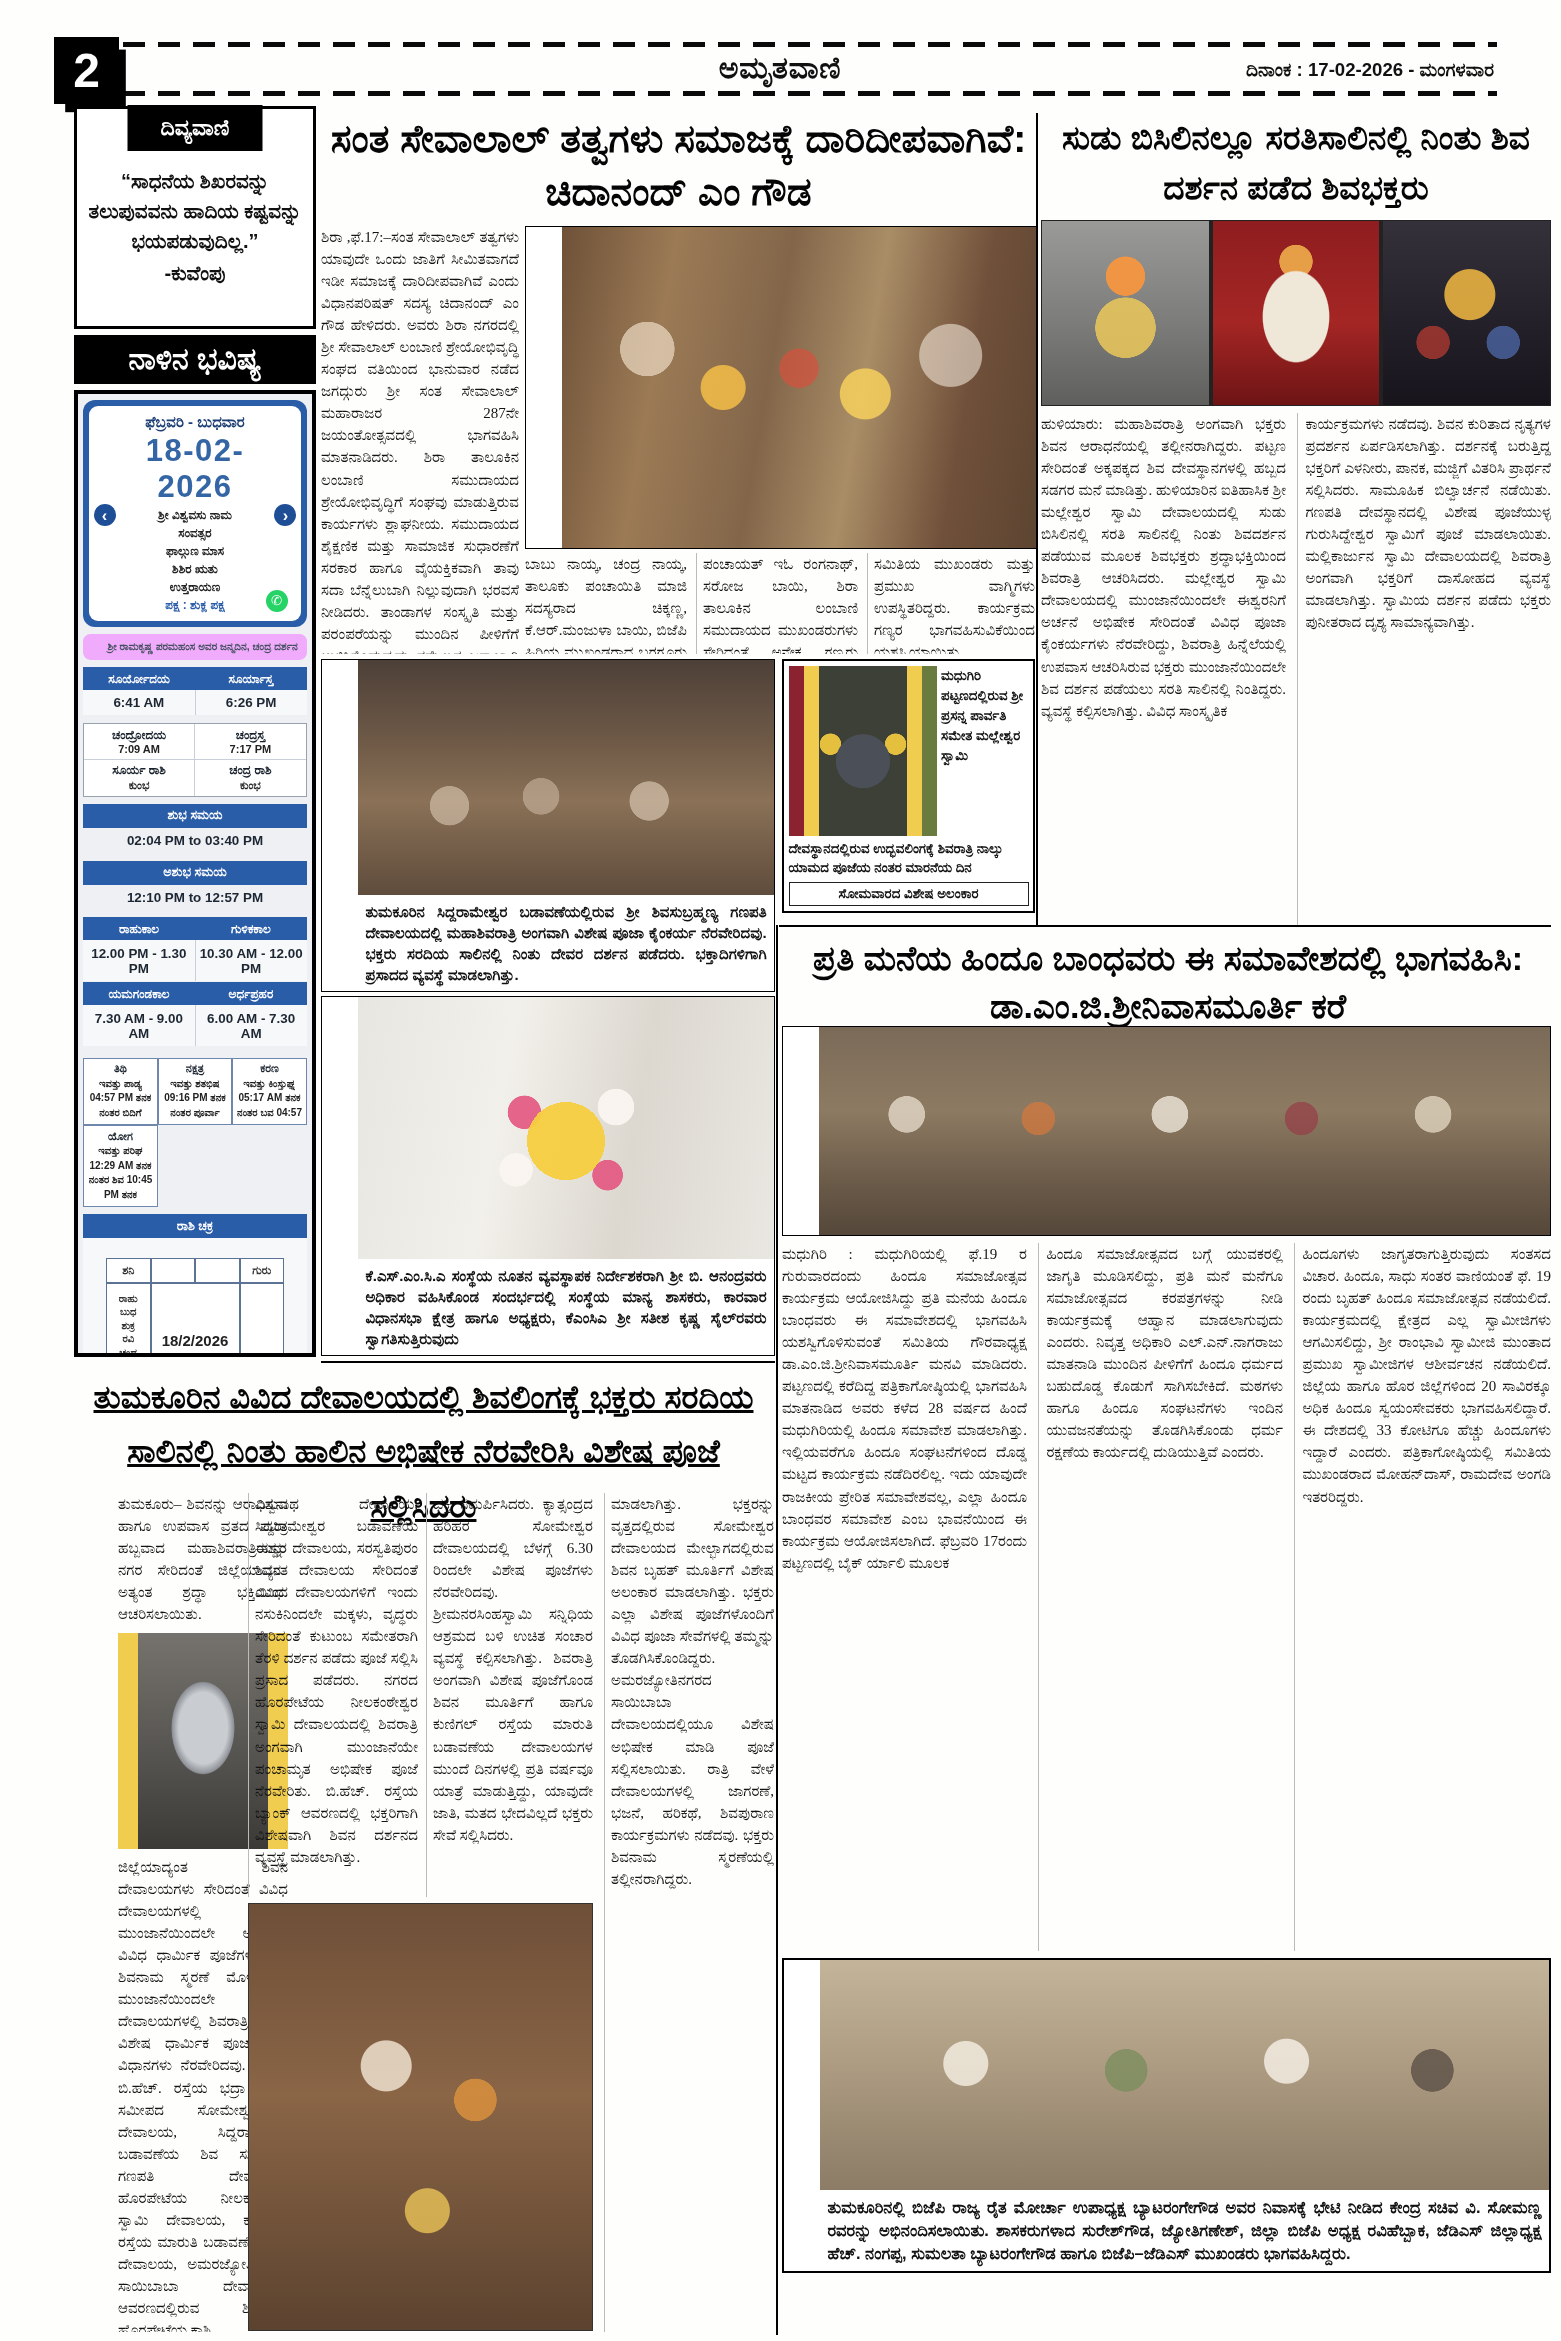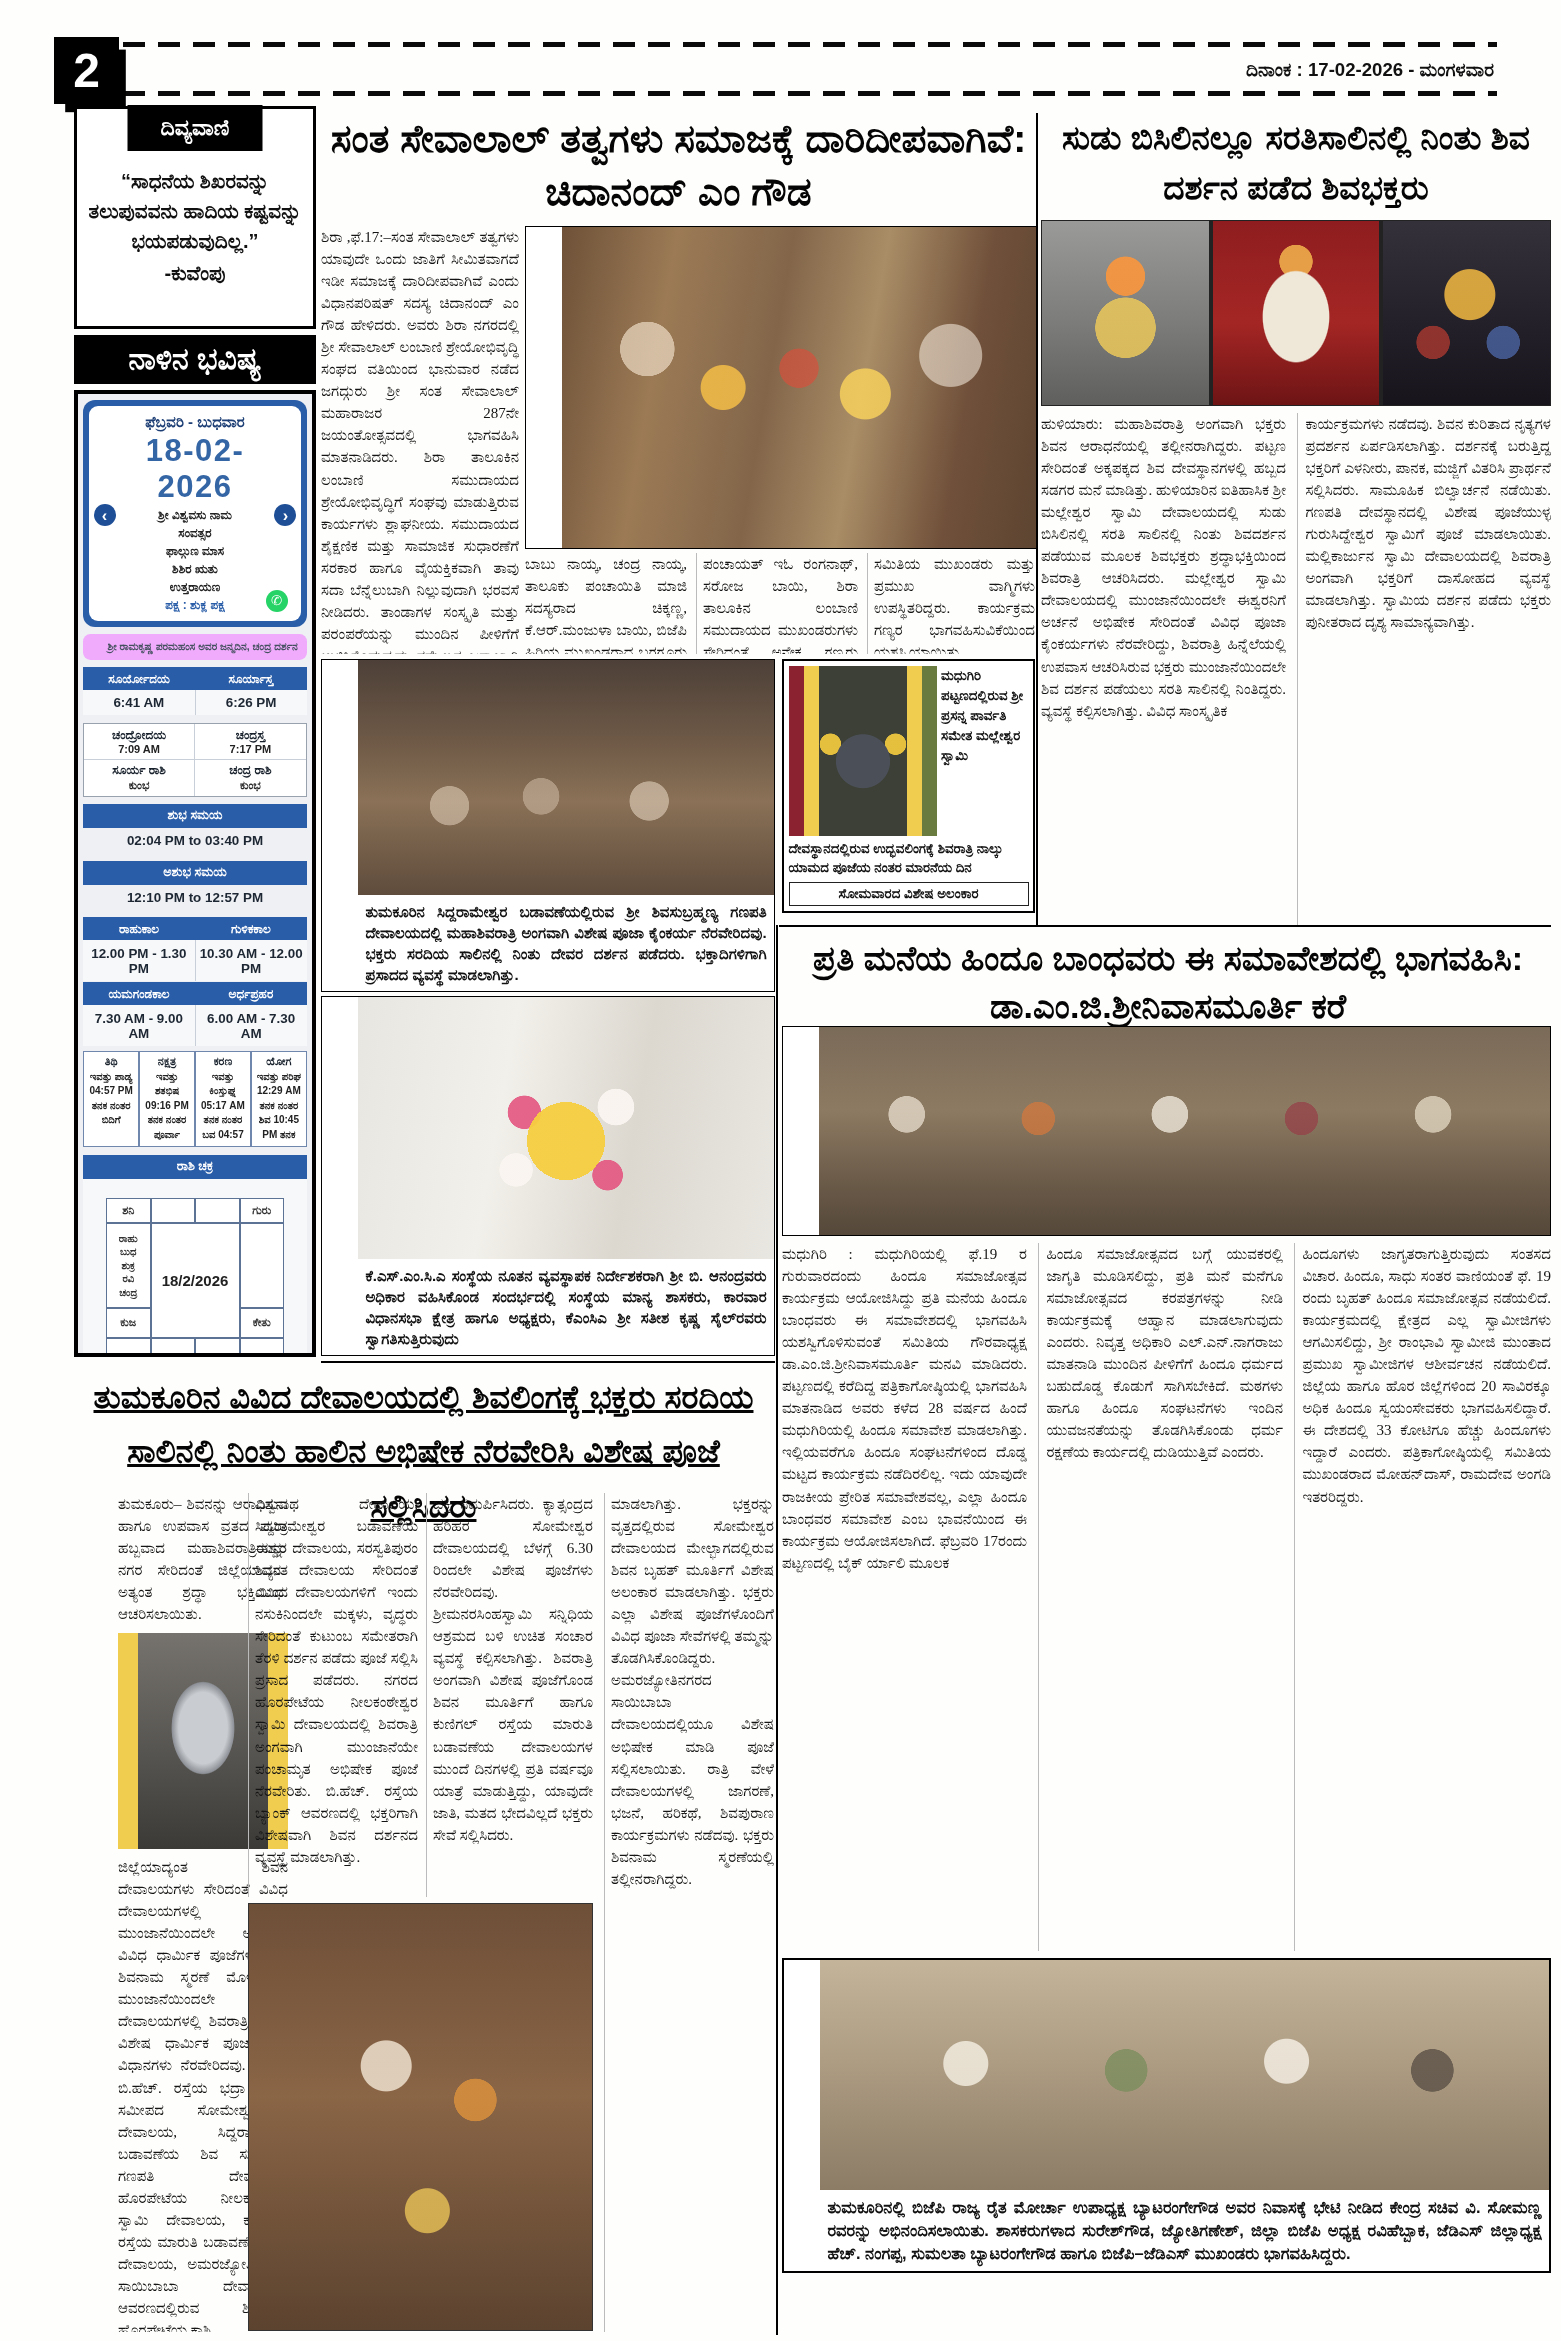--- a/index.html
+++ b/index.html
@@ -57,21 +57,21 @@
            background:#fff; }
   .mgrid .cell { padding:3.7px 3px; text-align:center; border-right:0.7px solid #c9cfd8;
                  border-bottom:0.7px solid #c9cfd8; }
   .mgrid .cell:nth-child(2n) { border-right:none; }
   .mgrid .cell:nth-last-child(-n+2) { border-bottom:none; }
   .clabel { font-size:12px; font-weight:800; color:#17202b; }
   .cval { font-size:11px; font-weight:600; color:#222; margin-top:1.5px; }
   .banner { margin-top:7.4px; background:#2a5da8; color:#fff; font-weight:800; font-size:12.6px;
             text-align:center; padding:4.5px 3px; }
   .banner-val { text-align:center; font-size:13.4px; font-weight:600; padding:5.2px 1.5px; color:#1d2733; }
-  .tgrid { display:grid; grid-template-columns:1fr 1fr 1fr 1fr; margin-top:5px;border-radius:21px; }
+  .tgrid { display:grid; grid-template-columns:1fr 1fr 1fr; margin-top:12px;border-radius:21px; }
   .tcell { border:0.7px solid #6f87ad; background:#fff; padding:3.7px 3px; text-align:center; }
   .tcell .clabel { font-size:11px; }
   .tcell .cval { font-size:10px; line-height:1.45; }
   .chakra-wrap { background:#f7f8fa; padding:7.4px 10.4px 9px; }
   .chakra { width:178px; height:162px; margin:12px auto; display:grid;
             grid-template-columns:repeat(4,1fr); grid-template-rows:25px 1fr 30px 22px; }
   .ck { border:0.7px solid #5c7396; font-size:11px; font-weight:700; color:#333;
         display:flex; align-items:center; justify-content:center; background:#fff; }
   .ck-stack { flex-direction:column; font-size:10px; line-height:1.35; }
   .ck-center { grid-column:2/4; grid-row:2/4; font-size:15px; color:#222; }
@@ -164,20 +164,21 @@
   .photo-row .ph { flex:1; height:100%; }
 </style>
 </head>
 <body>
 
 <div class="page">
 
   <div class="dash" style="left:123px;top:42px;width:1374px;"></div>
   <div class="dash" style="left:123px;top:91px;width:1374px;"></div>
   <div class="pagenum">2</div>
+  <div class="masthead">ಅಮೃತವಾಣಿ</div>
   <div class="dateline">ದಿನಾಂಕ : 17-02-2026 - ಮಂಗಳವಾರ</div>
 
   <div class="sidebar">
     <div class="divy">
       <div class="divy-tab">ದಿವ್ಯವಾಣಿ</div>
       <div class="divy-quote">“ಸಾಧನೆಯ ಶಿಖರವನ್ನು ತಲುಪುವವನು ಹಾದಿಯ ಕಷ್ಟವನ್ನು ಭಯಪಡುವುದಿಲ್ಲ.”</div>
       <div class="divy-author">-ಕುವೆಂಪು</div>
     </div>
     <div class="nalina">ನಾಳಿನ ಭವಿಷ್ಯ</div>
 

